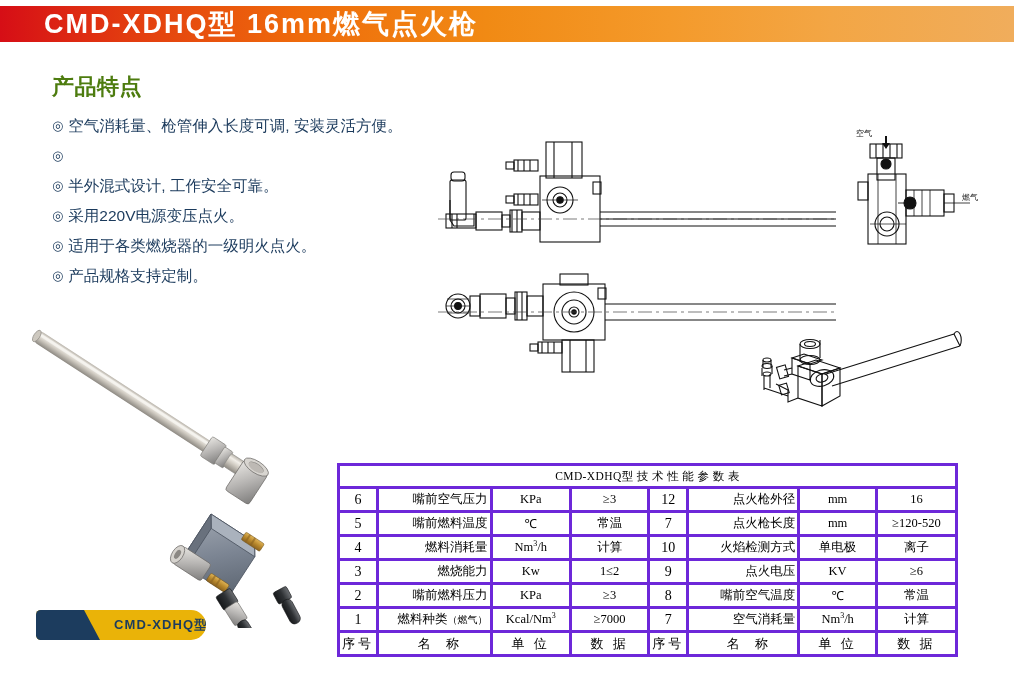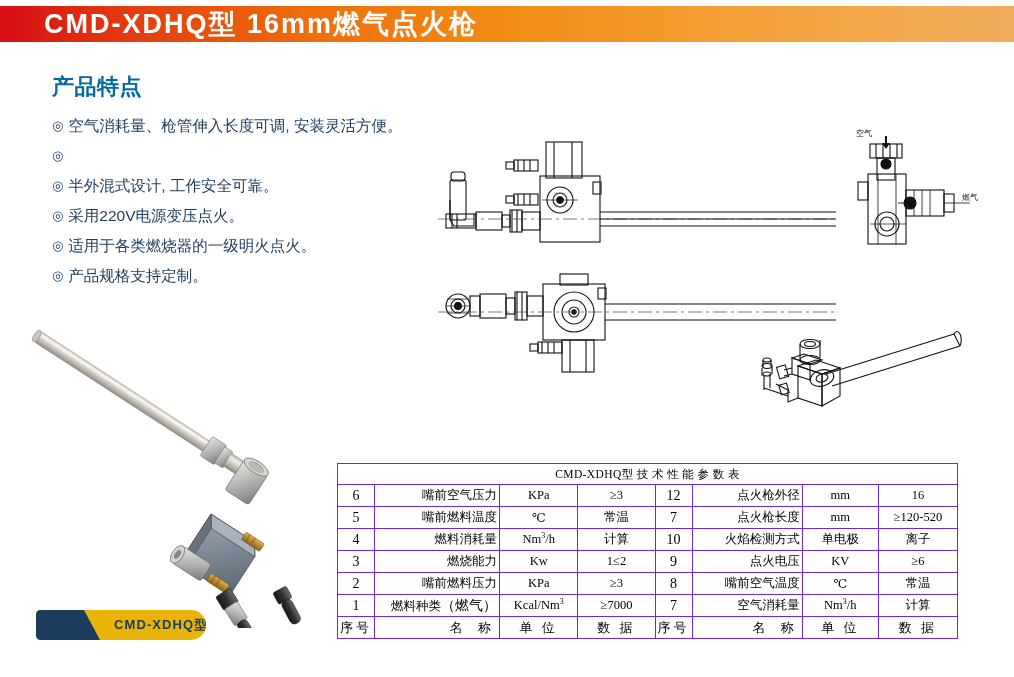--- a/index.html
+++ b/index.html
@@ -18,21 +18,21 @@
   .banner-title{
     position:absolute;left:44px;top:50%;transform:translateY(-50%);
     color:#ffffff;font-size:27px;font-weight:bold;letter-spacing:2.0px;
     white-space:nowrap;
   }
   
   .features{
     position:absolute;left:52px;top:72px;width:380px;
   }
   .features h2{
-    margin:0 0 9px 0;font-size:22px;font-weight:bold;color:#0369a1;
+    margin:0 0 9px 0;font-size:22px;font-weight:bold;color:#4d7c0f;
     letter-spacing:.5px;
   }
   .feat-item{
     display:flex;align-items:flex-start;gap:5px;
     font-size:15.5px;line-height:30px;color:#1b3a5c;white-space:nowrap;
   }
   .feat-bullet{
     font-size:13px;line-height:30px;color:#1b3a5c;flex:0 0 auto;
   }
   
@@ -58,35 +58,35 @@
     white-space:nowrap;
   }
   
   .spec-wrap{position:absolute;left:337px;top:463px;width:621px;}
   table.spec{
     border-collapse:collapse;width:621px;
     font-family:"Liberation Serif","DejaVu Serif",serif;
     color:#000;background:#fff;
   }
   table.spec td{
-    border:1px solid #6d28d9;
+    border:3px solid #6d28d9;
     text-align:center;vertical-align:middle;
     height:21px;font-size:12.5px;
-    padding:0 2px;white-space:nowrap;
+    padding:0 2px;white-space:nowrap;font-family:Liberation Serif, serif;
   }
   table.spec td.title-cell{
     height:20px;font-size:11.5px;letter-spacing:.4px;
   }
   table.spec td.name{
     text-align:right;padding-left:16px;font-size:12.5px;
   }
   table.spec td.idx{font-size:14px;}
   table.spec tr.footer td{font-size:13px;letter-spacing:3px;}
-  table.spec tr.footer td.name{letter-spacing:6px;text-align:right;padding-left:16px;}
-  .sub{font-size:14px;}
+  table.spec tr.footer td.name{letter-spacing:6px;text-align:center;padding-left:16px;}
+  .sub{font-size:10px;}
   .sup{font-size:8px;vertical-align:super;}
   
   .c-idx{width:28px;}
   .c-name{width:114px;}
   .c-unit{width:84px;}
   .c-data{width:85px;}
 </style>
 </head>
 <body>
 

